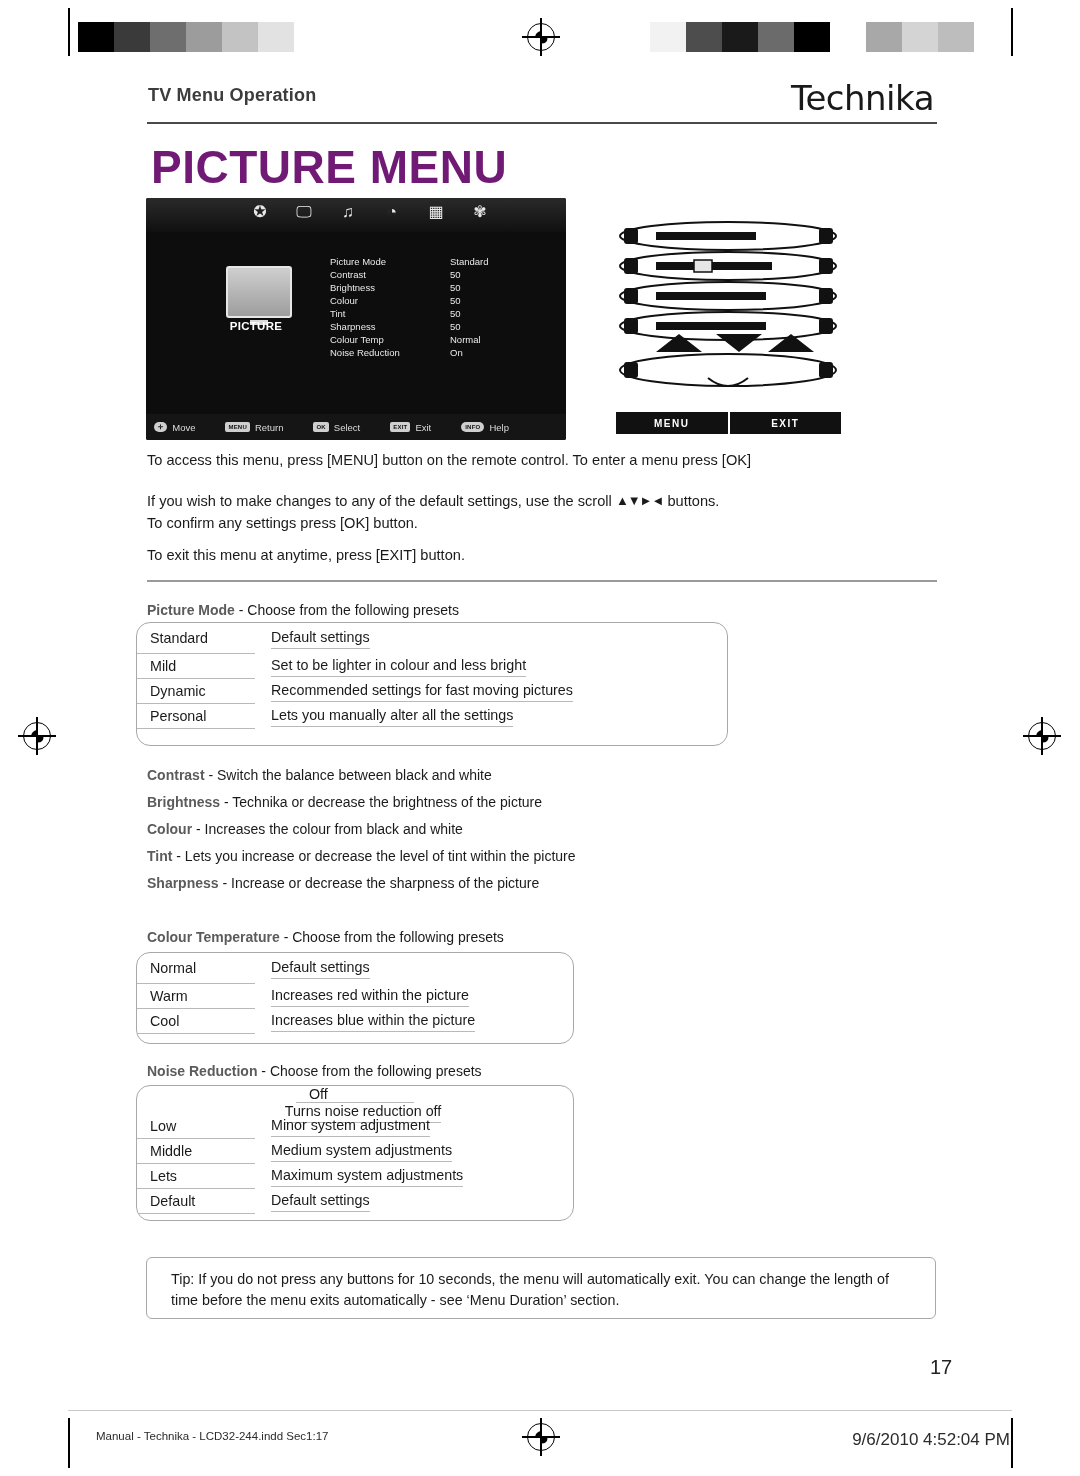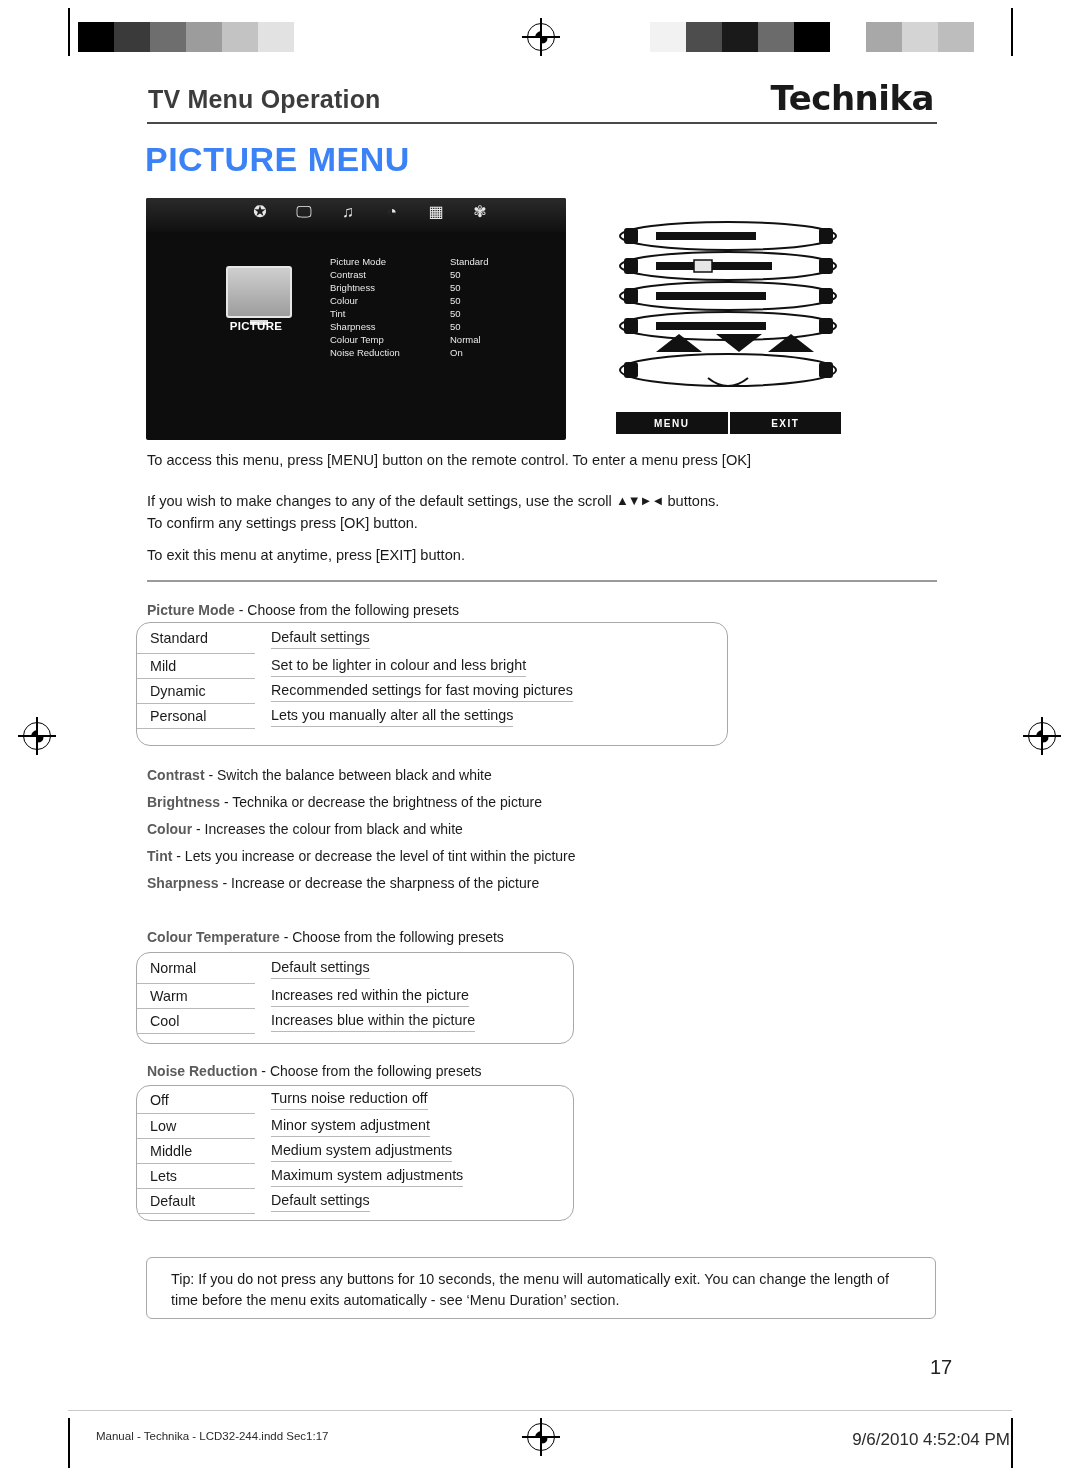--- a/index.html
+++ b/index.html
@@ -55,47 +55,47 @@
   
   .content {
     position: absolute;
     left: 0; top: 0;
     width: 1080px; height: 1476px;
   }
 
   .hdr-title {
     position: absolute;
     left: 148px; top: 85px;
-    font-size: 25px;
+    font-size: 18px;
     font-weight: bold;
     color: #3c3c3c;
     letter-spacing: 0.2px;
   }
   .brand {
     position: absolute;
     right: 146px; top: 78px;
     font-size: 34px;
-    font-weight: bold;
+    font-weight: normal;
     color: #1a1a1a;
     font-family: "DejaVu Sans", sans-serif;
     letter-spacing: -0.5px;
   }
   .hdr-rule {
     position: absolute;
     left: 147px; top: 122px;
     width: 790px; height: 2px;
     background: #4a4a4a;
   }
   .page-title {
     position: absolute;
-    left: 145px; top: 140px;
-    font-size: 34px;
+    left: 151px; top: 140px;
+    font-size: 46px;
     font-weight: bold;
     letter-spacing: 0.5px;
-    color: #3b82f6;
+    color: #701a75;
   }
 
   
   .osd {
     position: absolute;
     left: 146px; top: 198px;
     width: 420px; height: 242px;
     background: #0d0d0d;
     border-radius: 2px;
     overflow: hidden;
@@ -398,20 +398,42 @@
       <div class="osd-row">
         <span class="k">Colour Temp</span>
         <span class="v">Normal</span>
       </div>
       <div class="osd-row">
         <span class="k">Noise Reduction</span>
         <span class="v">On</span>
       </div>
     </div>
 
+    <div class="osd-footer">
+      <div class="osd-fitem">
+        <span class="key-chip round">✛</span>
+        <span>Move</span>
+      </div>
+      <div class="osd-fitem">
+        <span class="key-chip">MENU</span>
+        <span>Return</span>
+      </div>
+      <div class="osd-fitem">
+        <span class="key-chip">OK</span>
+        <span>Select</span>
+      </div>
+      <div class="osd-fitem">
+        <span class="key-chip">EXIT</span>
+        <span>Exit</span>
+      </div>
+      <div class="osd-fitem">
+        <span class="key-chip round">INFO</span>
+        <span>Help</span>
+      </div>
+    </div>
   </div>
 
   <div class="remote">
     <svg width="225" height="178" viewBox="0 0 225 178">
       <g fill="none" stroke="#111" stroke-width="2">
         <ellipse cx="112" cy="18" rx="108" ry="14"></ellipse>
         <ellipse cx="112" cy="48" rx="108" ry="14"></ellipse>
         <ellipse cx="112" cy="78" rx="108" ry="14"></ellipse>
         <ellipse cx="112" cy="108" rx="108" ry="14"></ellipse>
         <ellipse cx="112" cy="152" rx="108" ry="16"></ellipse>
@@ -533,21 +555,21 @@
       <div class="c2">
           <span>Increases blue within the picture</span>
         </div>
     </div>
   </div>
 
   <div class="def-head" style="left:147px; top:1063px;">
     <b>Noise Reduction</b><span> - Choose from the following presets</span>
   </div>
   <div class="tbl" style="left:136px; top:1085px; width:438px; height:136px;">
-    <div class="row" style="height:28px;">
+    <div class="row" style="height:28px;flex-direction:column;">
       <div class="c1">Off</div>
       <div class="c2">
           <span>Turns noise reduction off</span>
         </div>
     </div>
     <div class="row" style="height:25px;">
       <div class="c1">Low</div>
       <div class="c2">
           <span>Minor system adjustment</span>
         </div>

